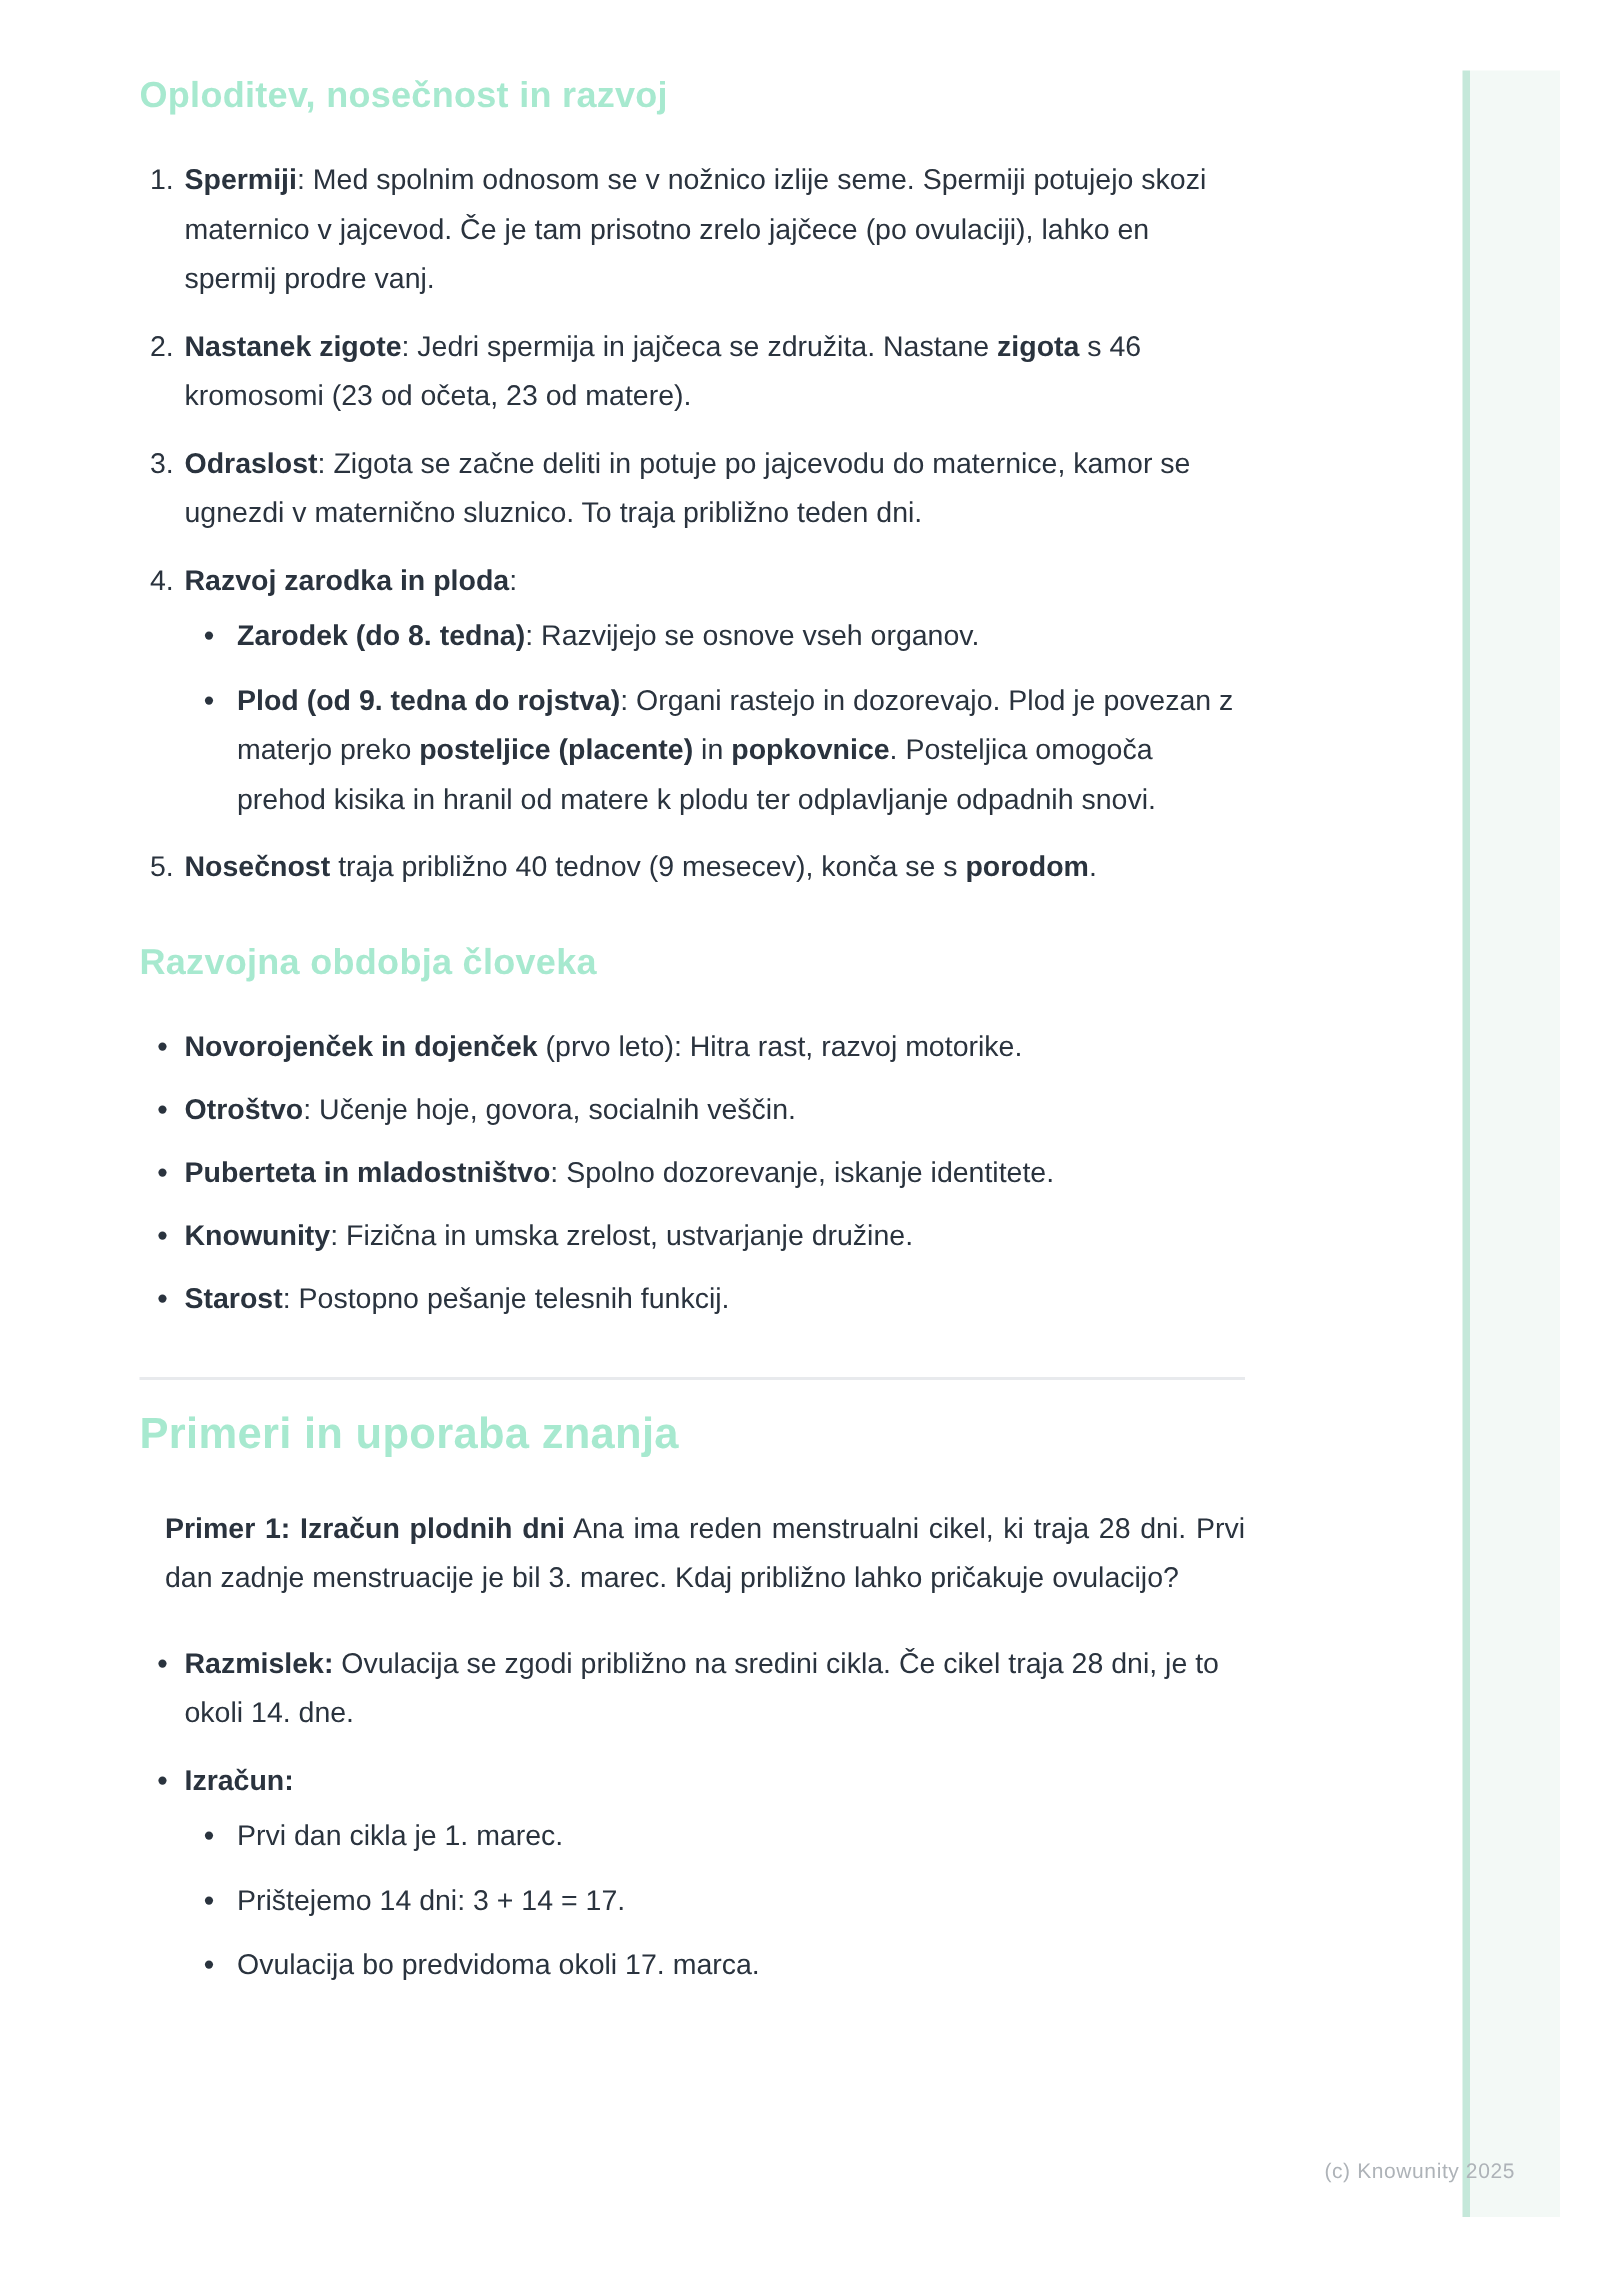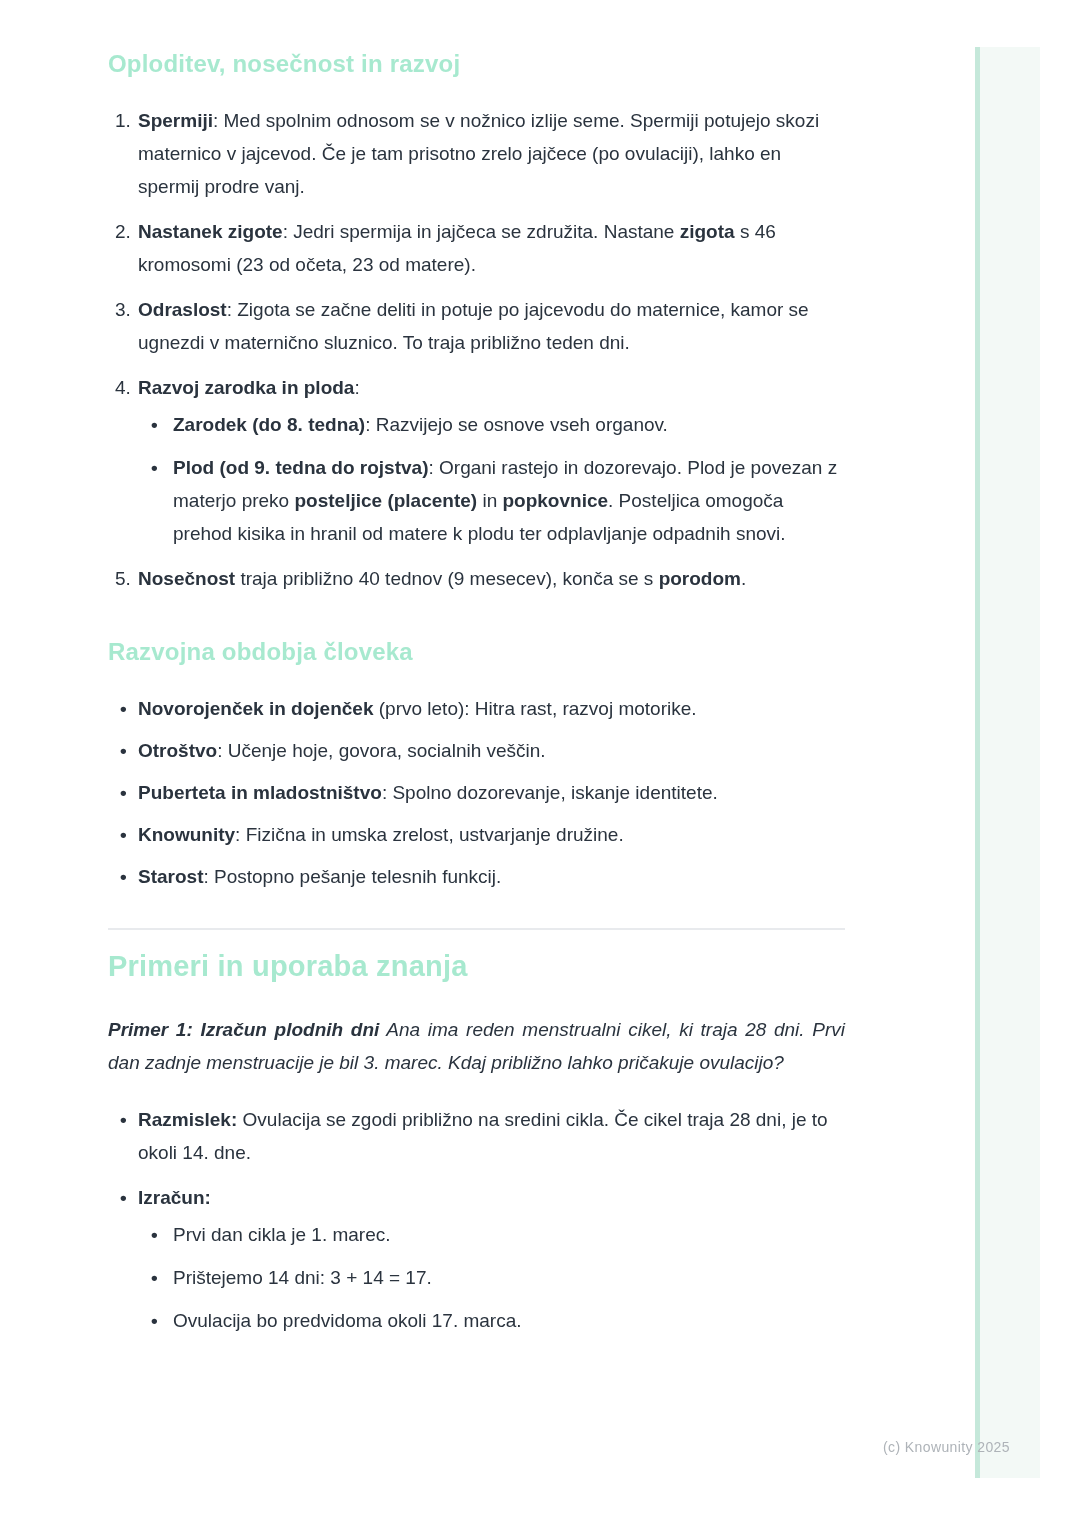--- a/index.html
+++ b/index.html
@@ -23,30 +23,30 @@
   }
   .side-wash{
     position:absolute;left:980px;top:47px;width:60px;height:1431px;
     background:var(--side-wash);
   }
   .side-line{
     position:absolute;left:975px;top:47px;width:5px;height:1431px;
     background:var(--side-line);
   }
   .content{
-    position:absolute;left:108px;top:0;width:737px;
+    position:absolute;left:93px;top:0;width:737px;
     padding-top:49px;
     font-size:19px;line-height:33px;
   }
   b{font-weight:700;}
   .h2{
     font-size:24px;line-height:30px;font-weight:600;
     color:var(--accent);margin:0;letter-spacing:0.2px;
   }
-  .h2-second{margin-top:42px;}
+  .h2-second{margin-top:32px;}
   .h1{
     font-size:29px;line-height:36px;font-weight:700;
     color:var(--accent);margin:18px 0 0 0;letter-spacing:0.2px;
   }
   .list{margin-top:25px;}
   .list-tight{margin-top:25px;}
   .li{display:flex;margin-bottom:12px;}
   .list-tight > .li{margin-bottom:9px;}
   .li:last-child{margin-bottom:0;}
   .marker{flex:0 0 30px;box-sizing:border-box;}
@@ -55,21 +55,21 @@
   .li-body{flex:1;min-width:0;}
   .sublist{margin:4px 0 0 13px;}
   .sublist .li{margin-bottom:10px;}
   .sublist .li:last-child{margin-bottom:0;}
   .sublist .marker{flex:0 0 22px;padding-left:0;}
   .divider{
     border:none;border-top:2px solid var(--divider);
     margin:35px 0 0 0;height:0;
   }
   .intro{
-    margin:29px 0 0 0;text-align:justify;font-style:italic;
+    margin:29px 0 0 17px;text-align:justify;
   }
   #examples-list{margin-top:24px;}
   .footer{
     position:absolute;top:1438px;right:70px;
     font-size:14px;line-height:18px;color:var(--footer);
     letter-spacing:0.4px;z-index:2;margin-left:44px;
   }
 </style>
 </head>
 <body>

